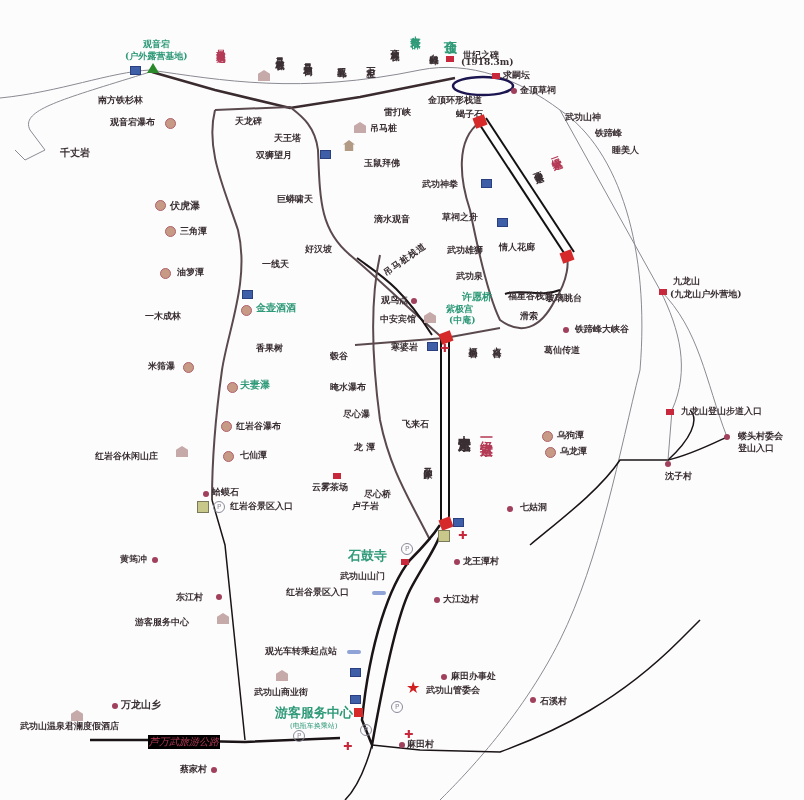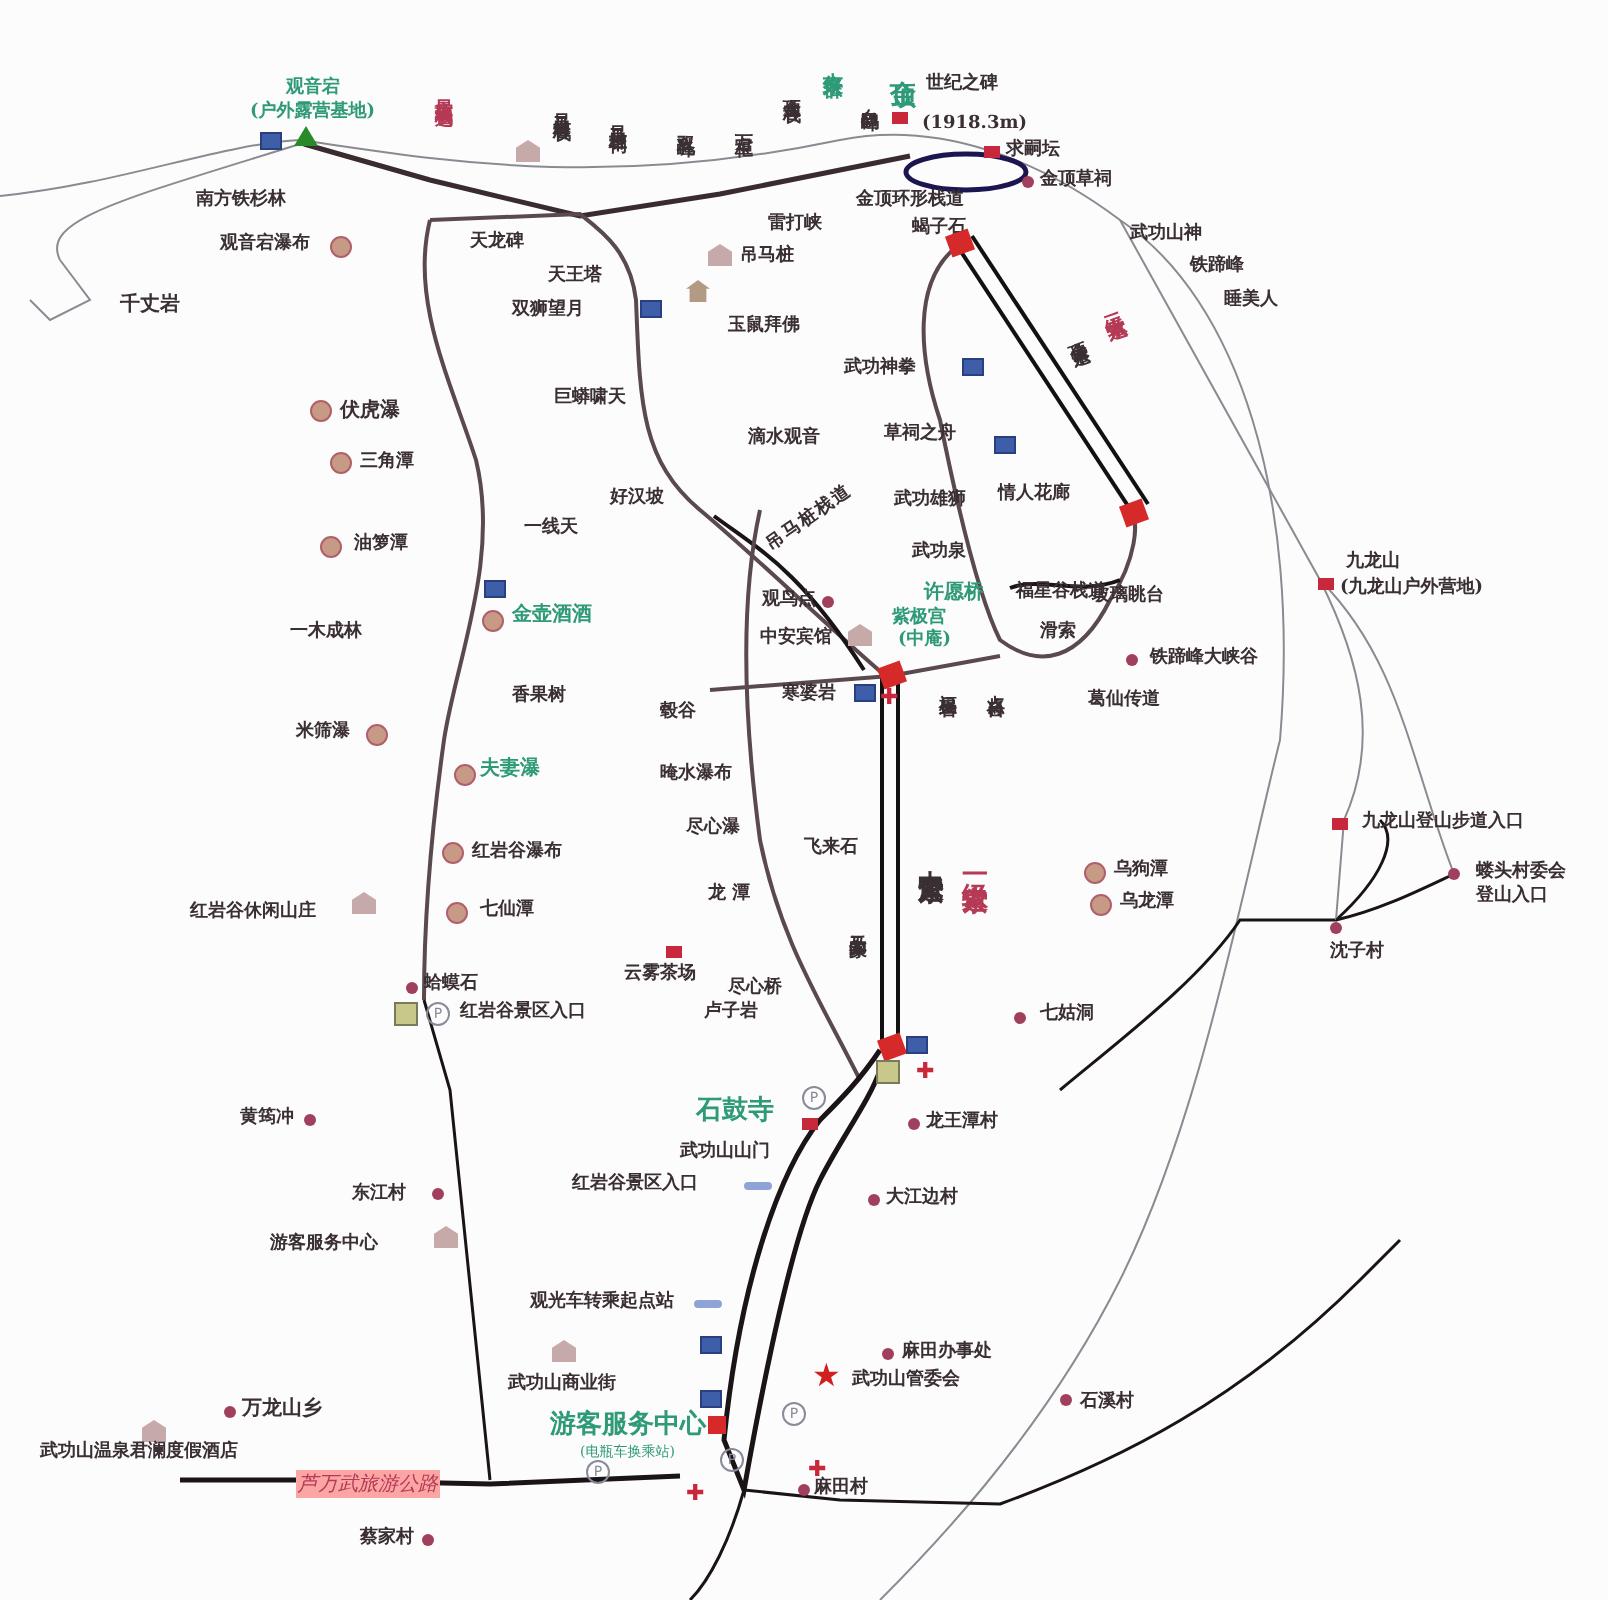--- a/index.html
+++ b/index.html
@@ -71,21 +71,21 @@
   <span class="hotel" style="left:258px;top:70px"></span>
   <span class="lbl v sm" style="left:275px;top:50px">吊马桩客栈</span>
   <span class="lbl v sm" style="left:303px;top:56px">吊马桩草祠</span>
   <span class="lbl v sm" style="left:337px;top:60px">双乳峰</span>
   <span class="lbl v sm" style="left:366px;top:60px">万宝柜</span>
   <span class="lbl v sm" style="left:390px;top:42px">金顶客栈</span>
   <span class="lbl green v" style="left:410px;top:28px">古祭坛群</span>
   <span class="lbl v sm" style="left:429px;top:47px">白鹤峰</span>
   <span class="lbl green v lg" style="left:444px;top:30px">金顶</span>
   <span class="sq" style="left:446px;top:56px"></span>
-  <span class="lbl sm" style="left:463px;top:38px">世纪之碑</span>
+  <span class="lbl sm" style="left:463px;top:51px">世纪之碑</span>
   <span class="lbl sm" style="left:461px;top:58px">(1918.3m)</span>
   <span class="sq" style="left:492px;top:73px"></span>
   <span class="lbl sm" style="left:503px;top:71px">求嗣坛</span>
   <span class="dot" style="left:511px;top:88px"></span>
   <span class="lbl sm" style="left:520px;top:86px">金顶草祠</span>
   <span class="lbl sm" style="left:428px;top:96px">金顶环形栈道</span>
   <span class="lbl sm" style="left:456px;top:110px">蝎子石</span>
   <span class="lbl sm" style="left:384px;top:108px">雷打峡</span>
   <span class="hotel" style="left:354px;top:122px"></span>
   <span class="lbl sm" style="left:370px;top:124px">吊马桩</span>
@@ -226,21 +226,21 @@
   <span class="stn" style="left:354px;top:708px;transform:none;width:9px;height:9px"></span>
   <span class="pk" style="left:391px;top:701px">P</span>
   <span class="pk" style="left:293px;top:730px">P</span>
   <span class="pk" style="left:360px;top:724px">P</span>
   <span class="cross" style="left:404px;top:729px">✚</span>
   <span class="cross" style="left:343px;top:741px">✚</span>
   <span class="dot" style="left:399px;top:742px"></span>
   <span class="lbl sm" style="left:407px;top:740px">麻田村</span>
   <span class="dot" style="left:530px;top:697px"></span>
   <span class="lbl sm" style="left:540px;top:697px">石溪村</span>
-  <span style="position:absolute;left:148px;top:735px;font-size:10px;color:#b43a55;font-style:italic;background:#fca5a5;padding:0 1px">芦万武旅游公路</span>
+  <span style="position:absolute;left:148px;top:735px;font-size:10px;color:#b43a55;font-style:italic;background:#000000;padding:0 1px">芦万武旅游公路</span>
 
   <span class="sq" style="left:659px;top:289px"></span>
   <span class="lbl sm" style="left:673px;top:277px">九龙山</span>
   <span class="lbl sm" style="left:670px;top:290px">(九龙山户外营地)</span>
   <span class="sq" style="left:666px;top:409px"></span>
   <span class="lbl sm" style="left:681px;top:407px">九龙山登山步道入口</span>
   <span class="dot" style="left:724px;top:434px"></span>
   <span class="lbl sm" style="left:738px;top:432px">蝼头村委会</span>
   <span class="lbl sm" style="left:738px;top:444px">登山入口</span>
   <span class="dot" style="left:665px;top:461px"></span>

